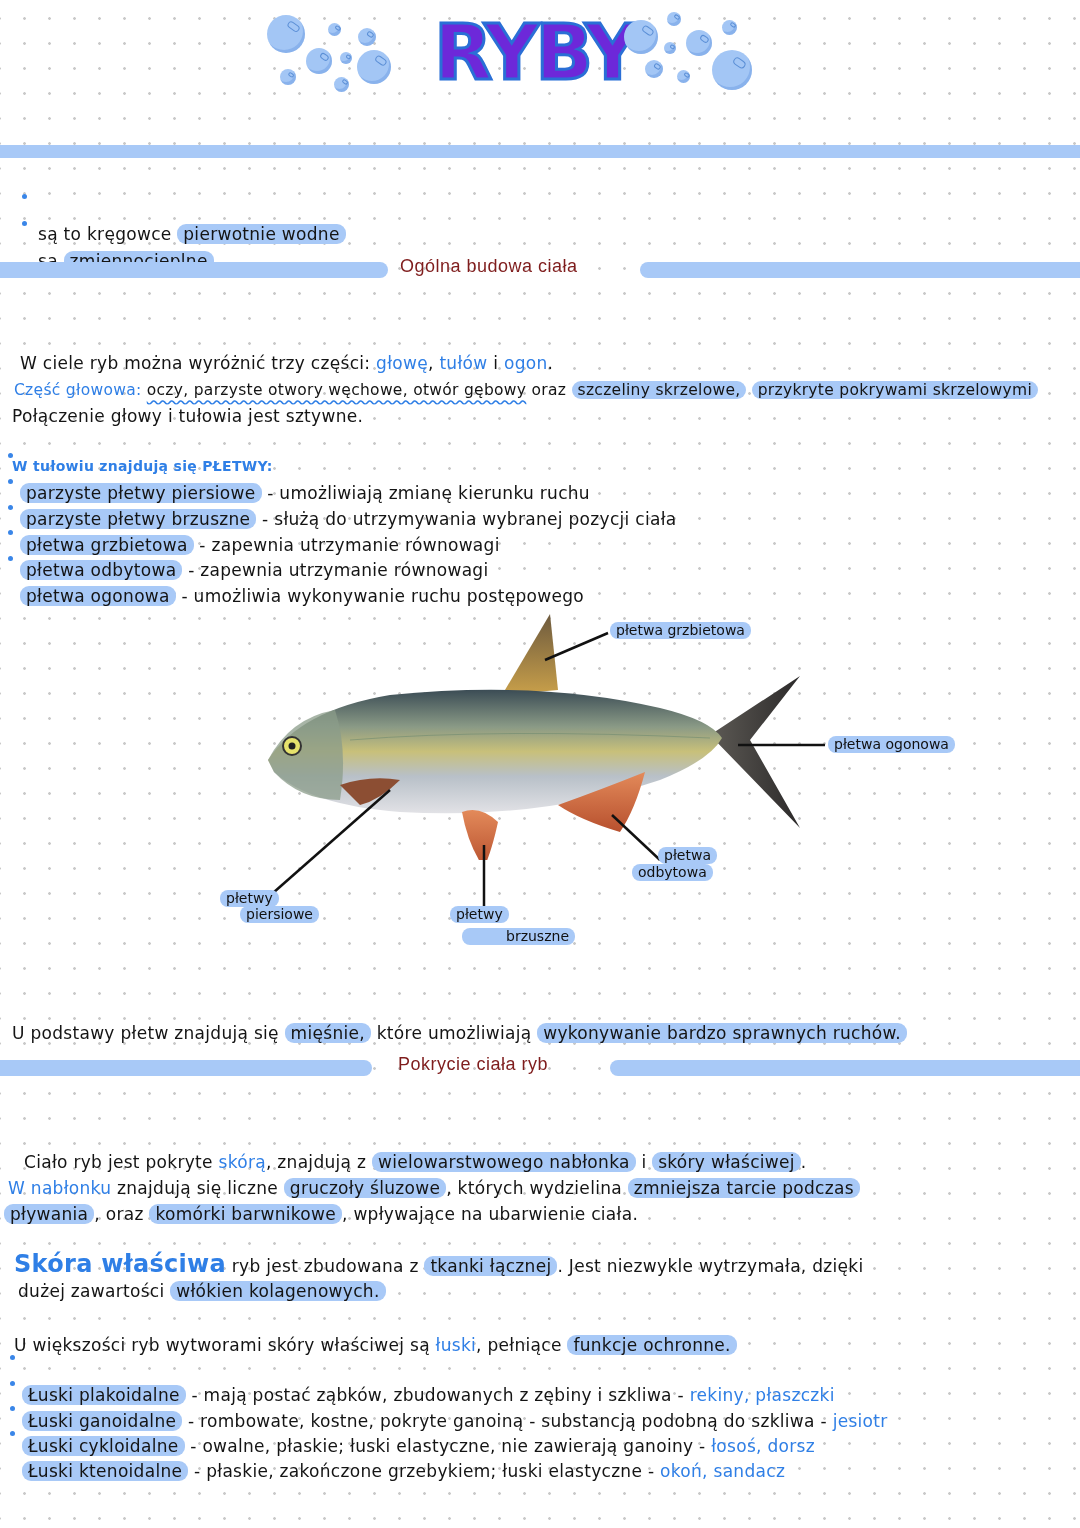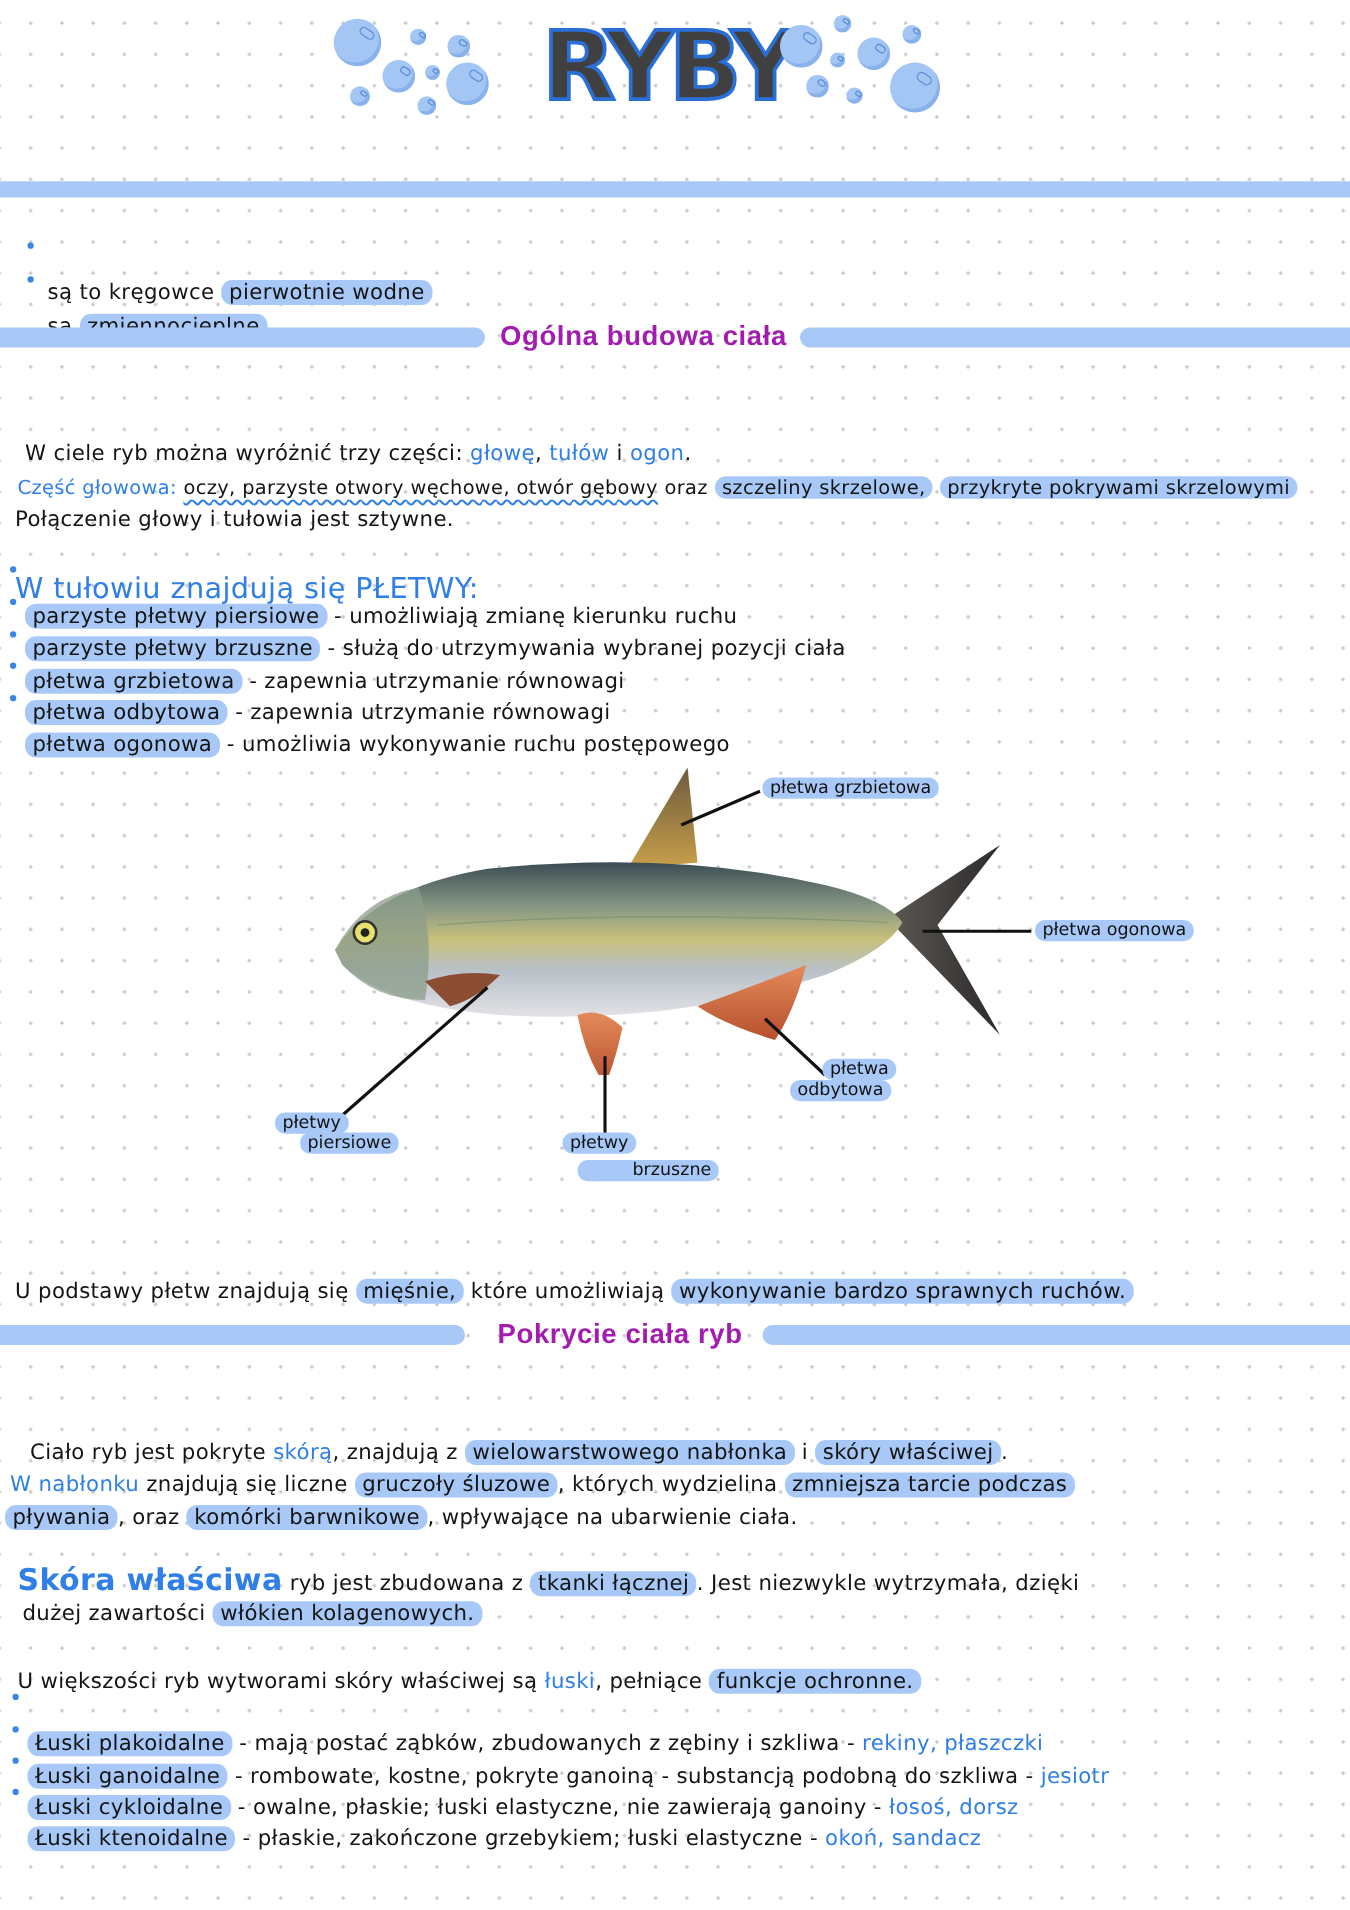--- a/index.html
+++ b/index.html
@@ -11,28 +11,28 @@
     background-position: 12px 6px;
     font-family: "Liberation Sans", sans-serif;
     color: #111;
   }
   .abs { position: absolute; }
   .hand { font-family: "DejaVu Sans", sans-serif; font-size: 17px; color: #141414; white-space: nowrap; letter-spacing: 0.3px; margin-top: 40px; }
   .blue { color: #2f7fe6; }
   .hl { background: #a8c9f7; border-radius: 9px; padding: 0 6px; }
   .wavy { text-decoration: underline wavy #2f7fe6; text-underline-offset: 4px; }
   .bar { position: absolute; height: 14px; background: #a8c9f7; border-radius: 8px; }
-  .section-title { position: absolute; font-family: "Liberation Sans", sans-serif; font-weight: bold; font-size: 22px; color: #a21caf; letter-spacing: 0.5px; }
+  .section-title { position: absolute; font-family: "Liberation Sans", sans-serif; font-weight: normal; font-size: 18px; color: #7f1d1d; letter-spacing: 0.5px; }
   .bullet { position: absolute; width: 5px; height: 5px; border-radius: 50%; background: #3a86e8; }
   .bubble { position: absolute; border-radius: 50%; background: #a3c6f5; box-shadow: inset -2px -3px 0 rgba(60,120,210,0.25); }
   .bubble::after { content: ""; position: absolute; width: 28%; height: 14%; top: 22%; left: 52%; border: 1.5px solid #5b8fd6; border-radius: 6px; transform: rotate(35deg); }
   .title-text {
     position: absolute; left: 420px; top: 8px; width: 230px; height: 90px;
     font-family: "DejaVu Sans", sans-serif; font-weight: bold; font-size: 76px; line-height: 90px;
-    color: #404040; -webkit-text-stroke: 3px #2a6fd6; text-align: center; letter-spacing: -4px;
+    color: #6d28d9; -webkit-text-stroke: 3px #2a6fd6; text-align: center; letter-spacing: -4px;
   }
   .label { position: absolute; font-family: "DejaVu Sans", sans-serif; font-size: 14px; color: #111; background: #a8c9f7; border-radius: 8px; padding: 0 6px; white-space: nowrap; line-height: 17px; }
 </style>
 </head>
 <body>
 
 <div>
   <div class="bubble" style="left:267px;top:15px;width:38px;height:38px;"></div>
   <div class="bubble" style="left:328px;top:23px;width:13px;height:13px;"></div>
   <div class="bubble" style="left:358px;top:28px;width:18px;height:18px;"></div>
@@ -82,21 +82,21 @@
 </div>
 <div class="abs hand" style="left:14px;top:341px;font-size:15.5px;">
   <span class="blue">Część głowowa:</span>
   <span class="wavy">oczy, parzyste otwory węchowe, otwór gębowy</span>
   <span>oraz</span>
   <span class="hl">szczeliny skrzelowe,</span>
   <span class="hl">przykryte pokrywami skrzelowymi</span>
 </div>
 <div class="abs hand" style="left:12px;top:366px;">Połączenie głowy i tułowia jest sztywne.</div>
 
-<div class="abs hand blue" style="left:12px;top:418px;font-size:23px;">W tułowiu znajdują się PŁETWY:</div>
+<div class="abs hand blue" style="left:12px;top:418px;font-size:14px;font-weight:bold;">W tułowiu znajdują się PŁETWY:</div>
 
 <div>
   <span class="bullet" style="left:8px;top:453px;"></span>
   <div class="abs hand" style="left:20px;top:443px;">
     <span class="hl">parzyste płetwy piersiowe</span>
     <span>- umożliwiają zmianę kierunku ruchu</span>
   </div>
   <span class="bullet" style="left:8px;top:479px;"></span>
   <div class="abs hand" style="left:20px;top:469px;">
     <span class="hl">parzyste płetwy brzuszne</span>

